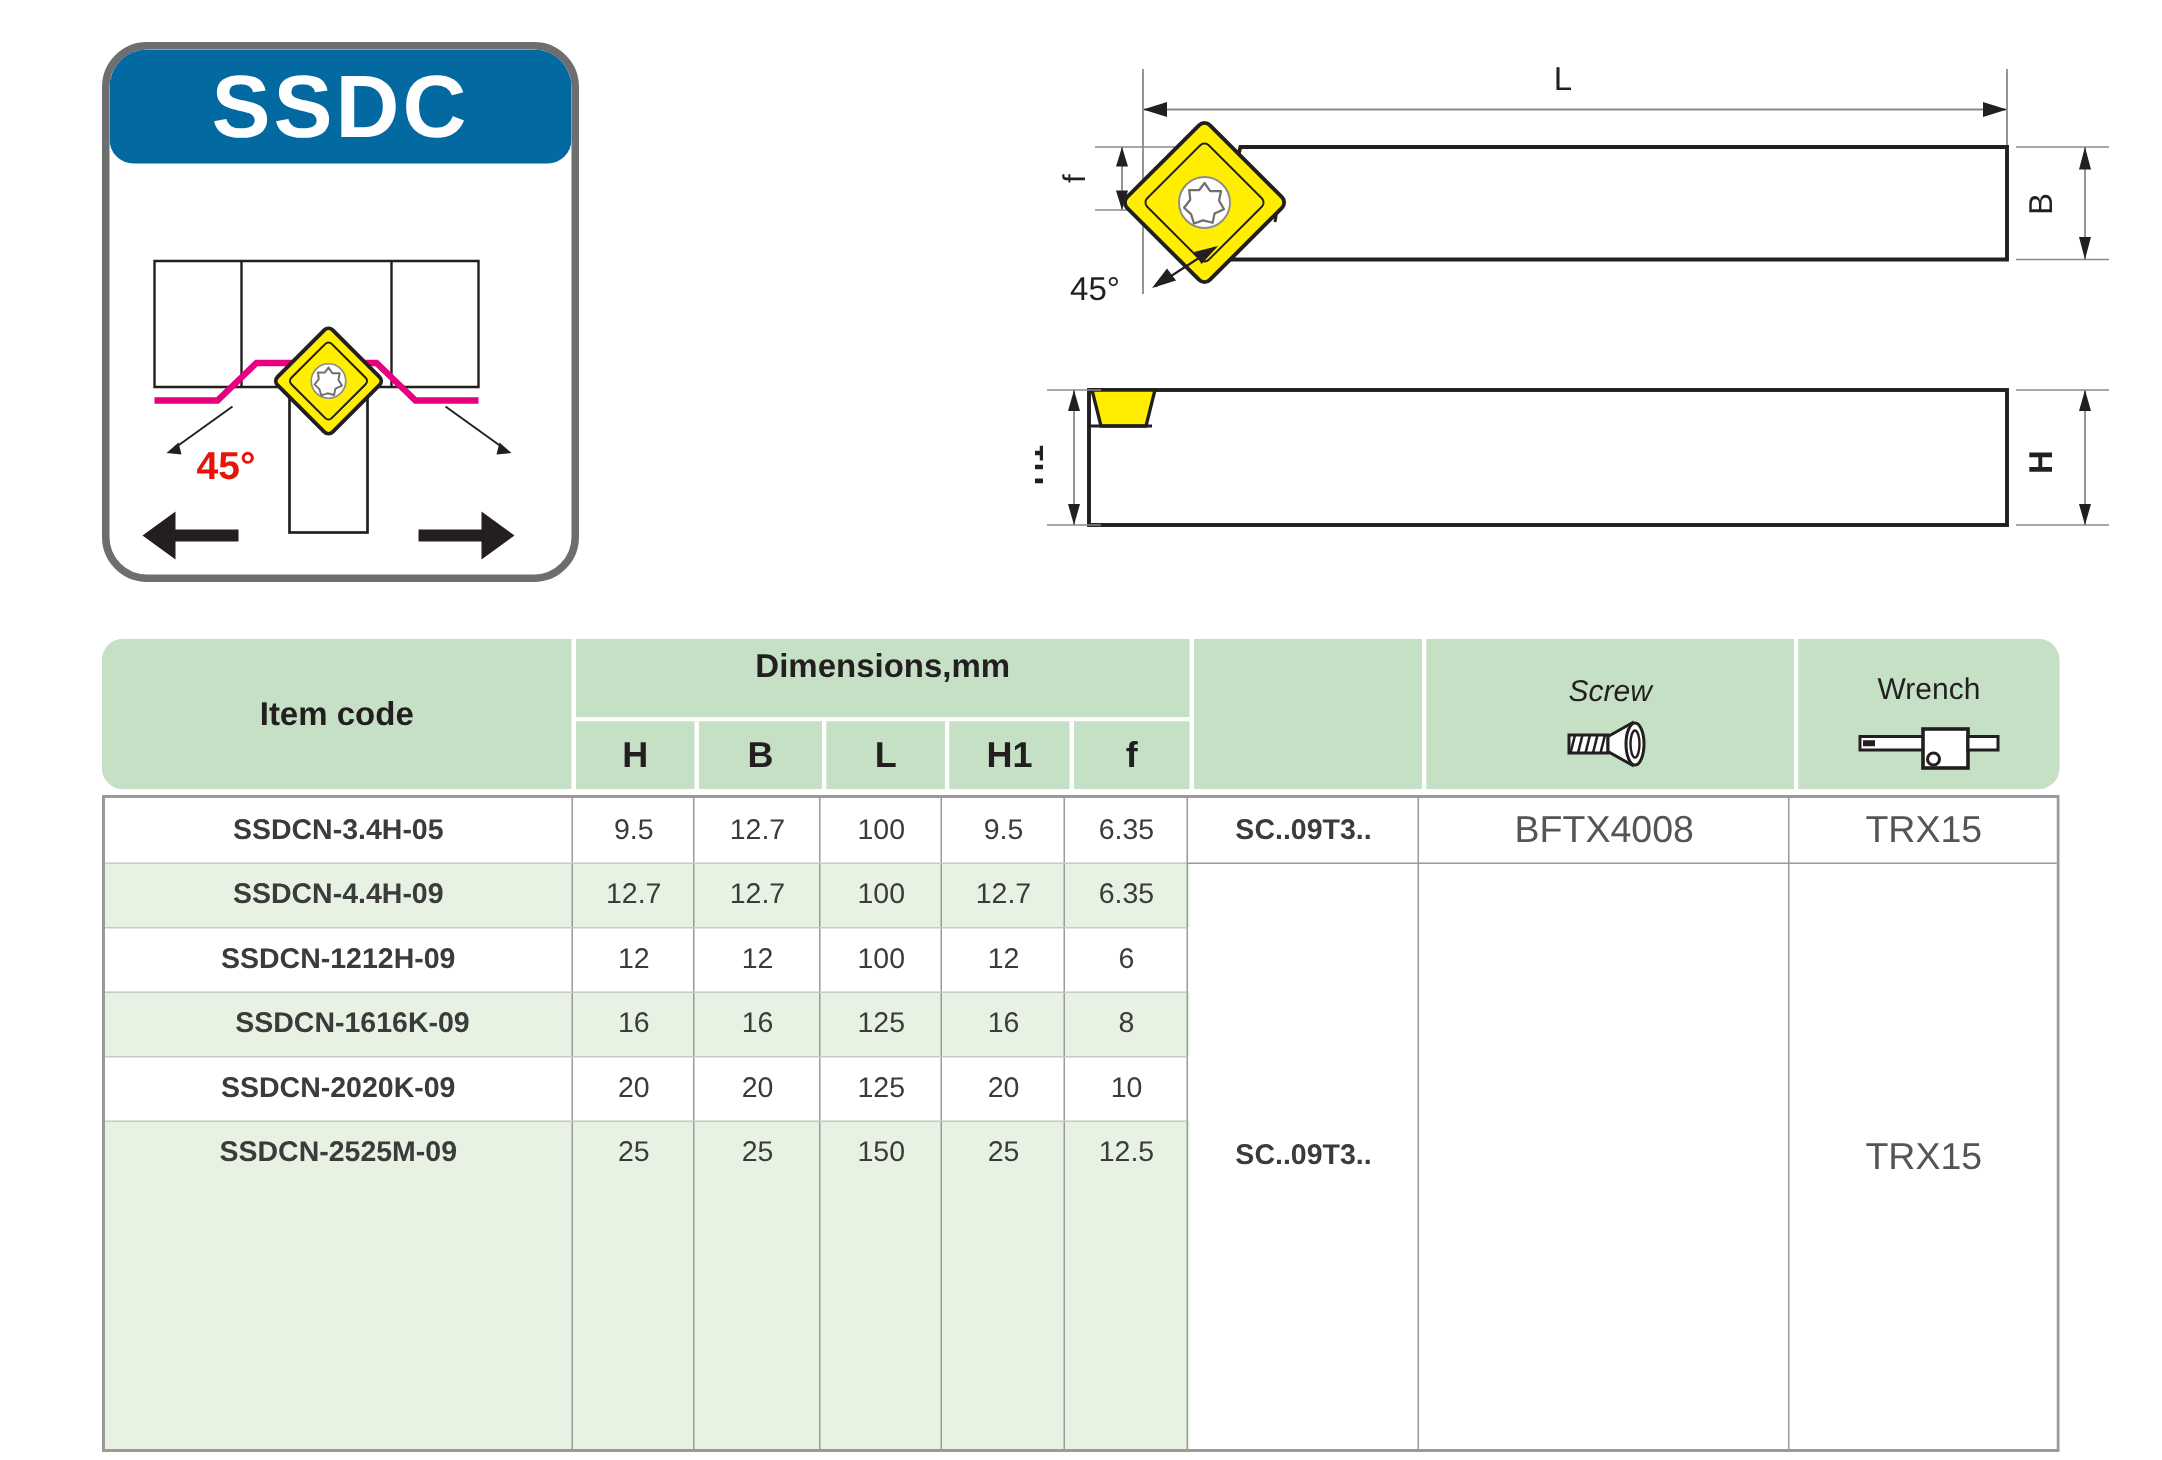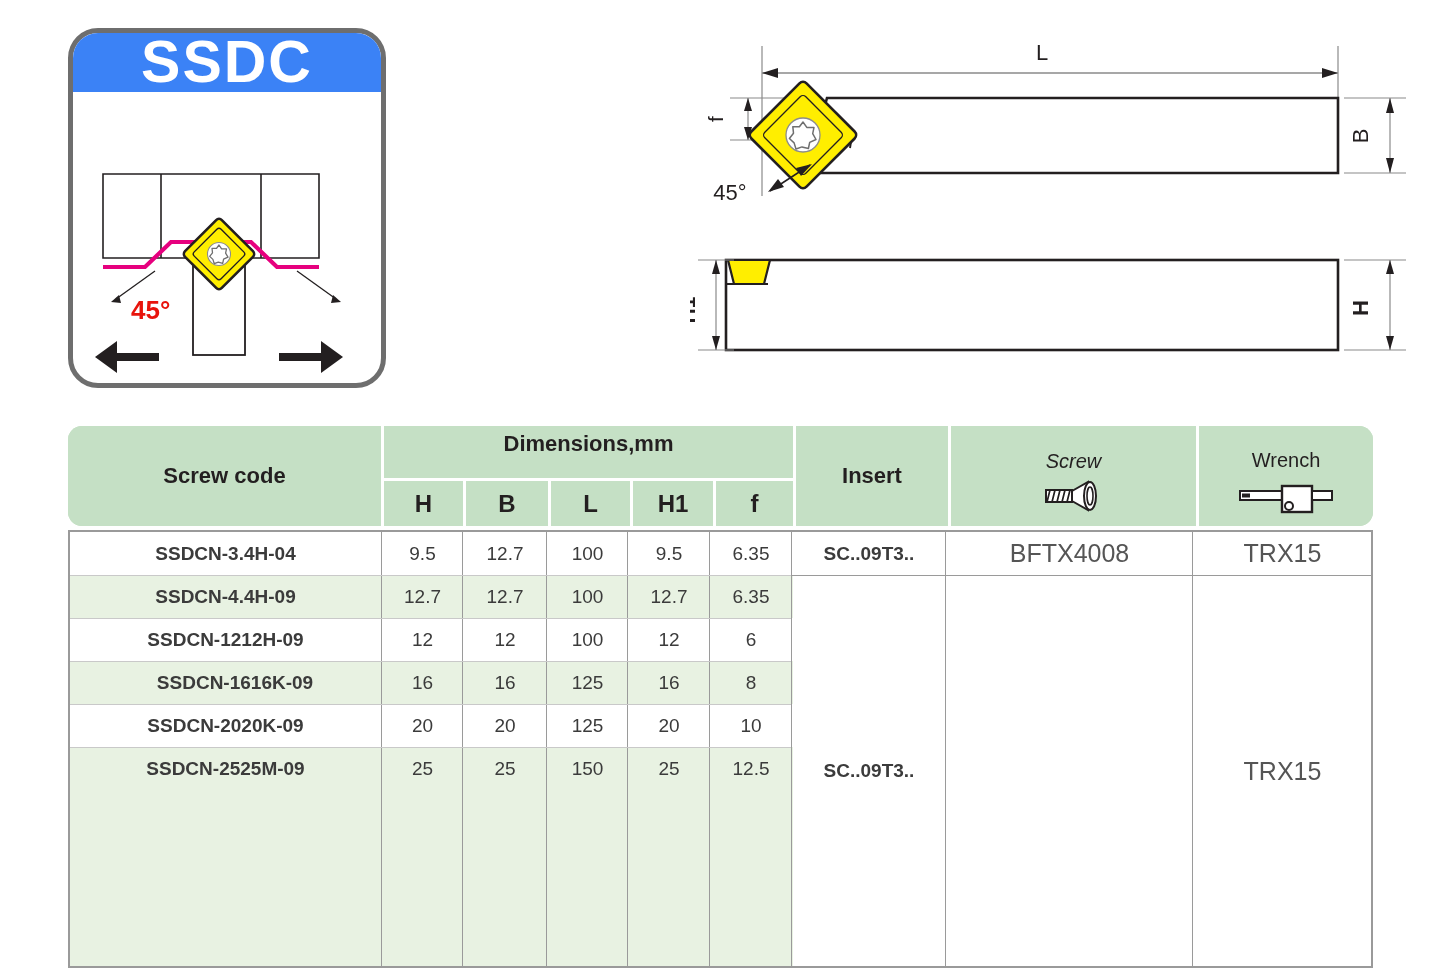--- a/index.html
+++ b/index.html
@@ -8,21 +8,21 @@
     font-family:"Liberation Sans", sans-serif;
     color:#231f20;overflow:hidden;position:relative;
   }
   
   #logo-card{
     position:absolute;left:68px;top:28px;width:318px;height:360px;
     border:5px solid #6e6e6e;border-radius:30px;background:#ffffff;
     box-sizing:border-box;overflow:hidden;
   }
   #logo-band{
-    height:59px;background:#3b82f6;display:flex;align-items:center;justify-content:center;
+    height:76px;background:#0369a1;display:flex;align-items:center;justify-content:center;border-radius:16px;
   }
   #logo-text{
     font-size:59px;font-weight:bold;color:#ffffff;letter-spacing:2px;line-height:1;
   }
   #logo-figure{position:absolute;left:0;top:83px;width:100%;height:272px;}
   
   #drawing-top{position:absolute;left:690px;top:18px;width:740px;height:215px;}
   #drawing-side{position:absolute;left:690px;top:238px;width:740px;height:145px;}
   
   #spec-table{position:absolute;left:68px;top:426px;width:1305px;}
@@ -167,38 +167,37 @@
   <line x1="700" y1="22" x2="700" y2="112" stroke="#8a8a8a" stroke-width="1.2"></line>
   <path d="M 700 22 L 696 36 L 704 36 Z" fill="#231f20"></path>
   <path d="M 700 112 L 696 98 L 704 98 Z" fill="#231f20"></path>
   <text x="678" y="70" font-family="Liberation Sans, sans-serif" font-size="22" font-weight="bold" fill="#231f20" text-anchor="middle" transform="rotate(-90 678 70)">H</text>
 </svg>
 
 <div id="spec-table">
 
   <div id="thead-wrap">
 
-    <div class="hcell h-main" style="left:0;top:0;width:313px;height:100px;">Screw code</div>
+    <div class="hcell h-main" style="left:0;top:0;width:313px;height:100px;">Item code</div>
     <div class="hsep" style="left:313px;top:0;height:100px;"></div>
 
     <div class="hcell h-main" style="left:316px;top:0;width:409px;height:36px;">Dimensions,mm</div>
     <div class="hsep-h" style="left:316px;top:52px;width:409px;"></div>
 
     <div class="hcell h-sub" style="left:316px;top:55px;width:79px;height:45px;">H</div>
     <div class="hsep" style="left:395px;top:55px;height:45px;"></div>
     <div class="hcell h-sub" style="left:398px;top:55px;width:82px;height:45px;">B</div>
     <div class="hsep" style="left:480px;top:55px;height:45px;"></div>
     <div class="hcell h-sub" style="left:483px;top:55px;width:79px;height:45px;">L</div>
     <div class="hsep" style="left:562px;top:55px;height:45px;"></div>
     <div class="hcell h-sub" style="left:565px;top:55px;width:80px;height:45px;">H1</div>
     <div class="hsep" style="left:645px;top:55px;height:45px;"></div>
     <div class="hcell h-sub" style="left:648px;top:55px;width:77px;height:45px;">f</div>
     <div class="hsep" style="left:725px;top:0;height:100px;"></div>
 
-    <div class="hcell h-main" style="left:728px;top:0;width:152px;height:100px;">Insert</div>
     <div class="hsep" style="left:880px;top:0;height:100px;"></div>
 
     <div class="hcell" style="left:883px;top:0;width:245px;height:100px;flex-direction:column;">
       <span class="h-plain" style="margin-top:10px;font-style:italic;">Screw</span>
       <svg width="64" height="34" viewBox="0 0 64 34" style="margin-top:6px;">
         <path d="M 4 11 L 30 11 L 30 23 L 4 23 Z" fill="#ffffff" stroke="#231f20" stroke-width="2"></path>
         <path d="M 8 11 L 5 23 M 13 11 L 10 23 M 18 11 L 15 23 M 23 11 L 20 23 M 28 11 L 25 23" stroke="#231f20" stroke-width="1.7"></path>
         <path d="M 30 12 L 46 3 L 46 31 L 30 22 Z" fill="#ffffff" stroke="#231f20" stroke-width="2"></path>
         <ellipse cx="48" cy="17" rx="6" ry="14" fill="#ffffff" stroke="#231f20" stroke-width="2"></ellipse>
         <ellipse cx="48" cy="17" rx="3" ry="9" fill="#ffffff" stroke="#231f20" stroke-width="1.6"></ellipse>
@@ -218,21 +217,21 @@
     </div>
   </div>
 
   <div id="tbody-wrap">
 
     <div class="tband" style="top:43px;height:43px;background:#e8f2e2;"></div>
     <div class="tband" style="top:129px;height:43px;background:#e8f2e2;"></div>
     <div class="tband" style="top:215px;height:219px;background:#e8f2e2;"></div>
 
     <div class="trow" style="top:0;">
-      <div class="tcell code-cell" style="left:0;width:311px;">SSDCN-3.4H-04</div>
+      <div class="tcell code-cell" style="left:0;width:311px;">SSDCN-3.4H-05</div>
       <div class="tcell num-cell" style="left:313px;width:79px;">9.5</div>
       <div class="tcell num-cell" style="left:394px;width:82px;">12.7</div>
       <div class="tcell num-cell" style="left:478px;width:79px;">100</div>
       <div class="tcell num-cell" style="left:559px;width:80px;">9.5</div>
       <div class="tcell num-cell" style="left:641px;width:80px;">6.35</div>
     </div>
 
     <div class="trow" style="top:43px;">
       <div class="tcell code-cell" style="left:0;width:311px;">SSDCN-4.4H-09</div>
       <div class="tcell num-cell" style="left:313px;width:79px;">12.7</div>

